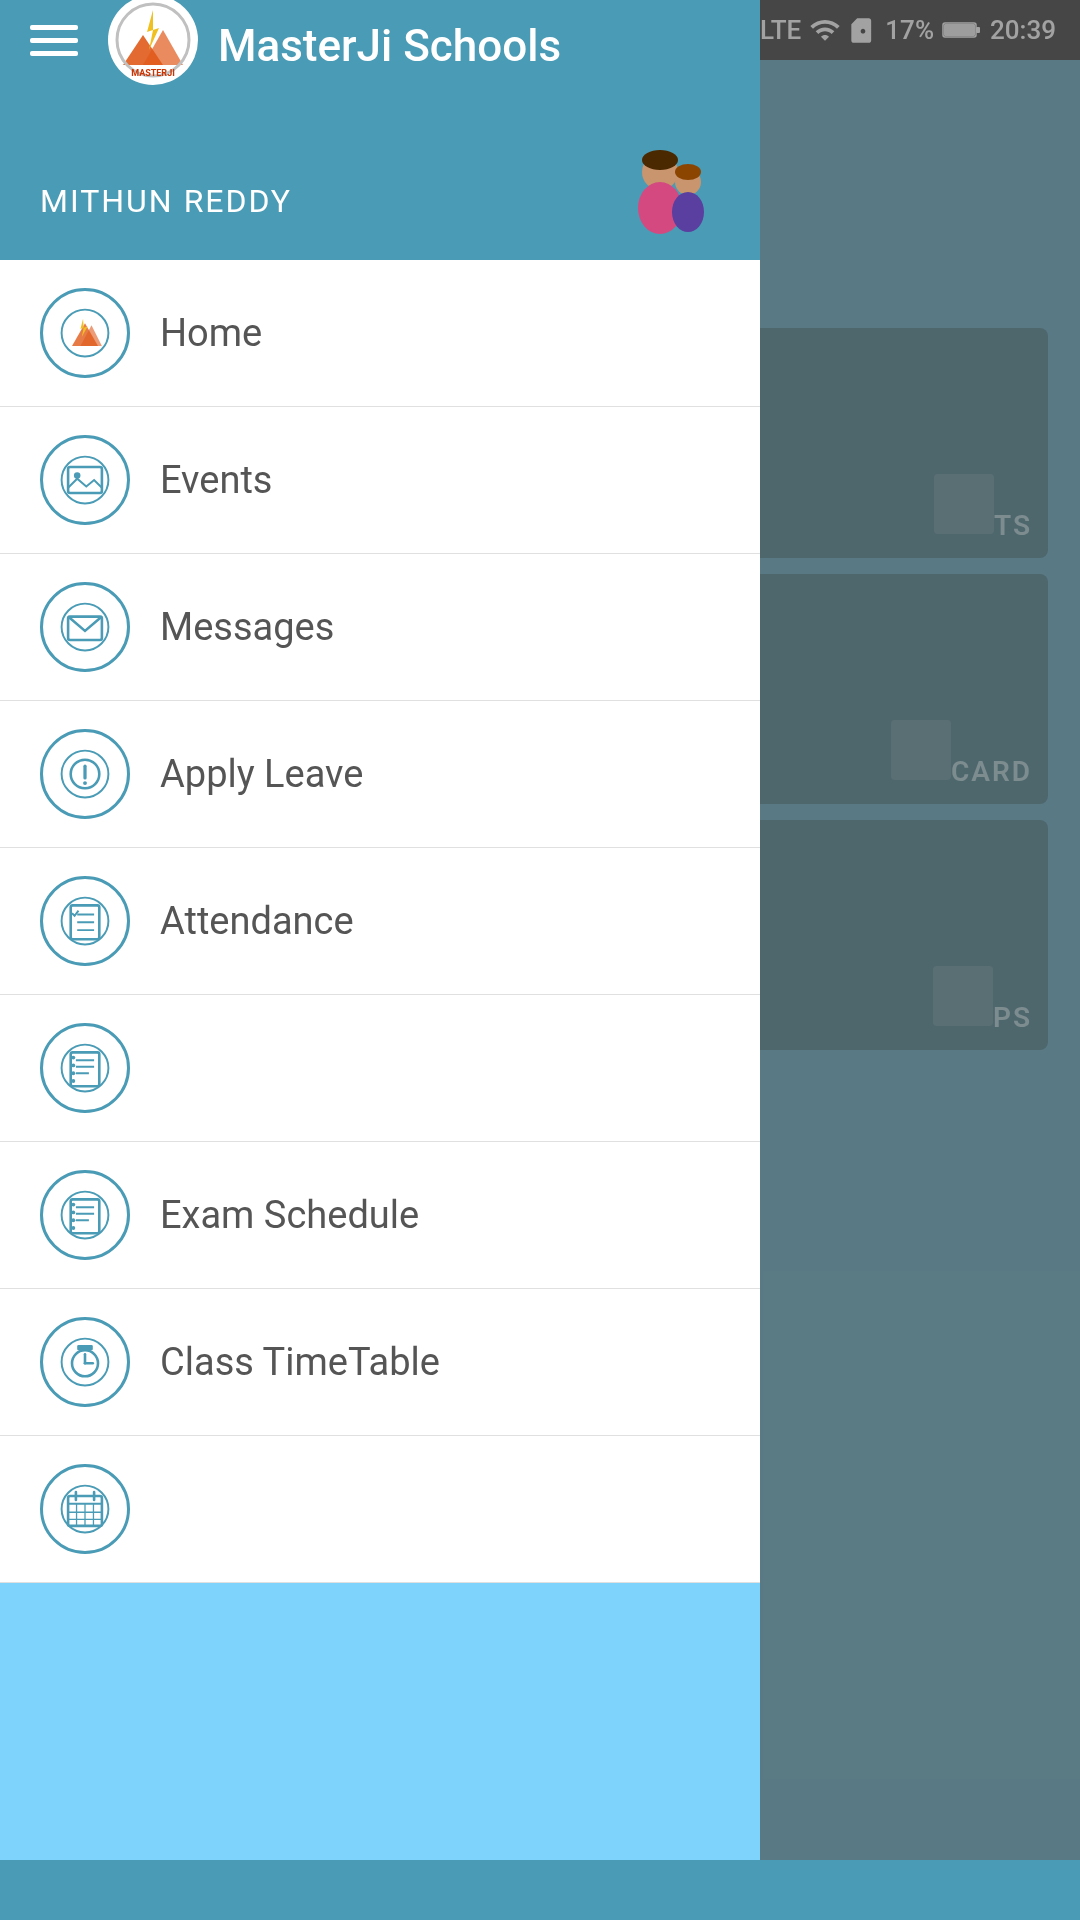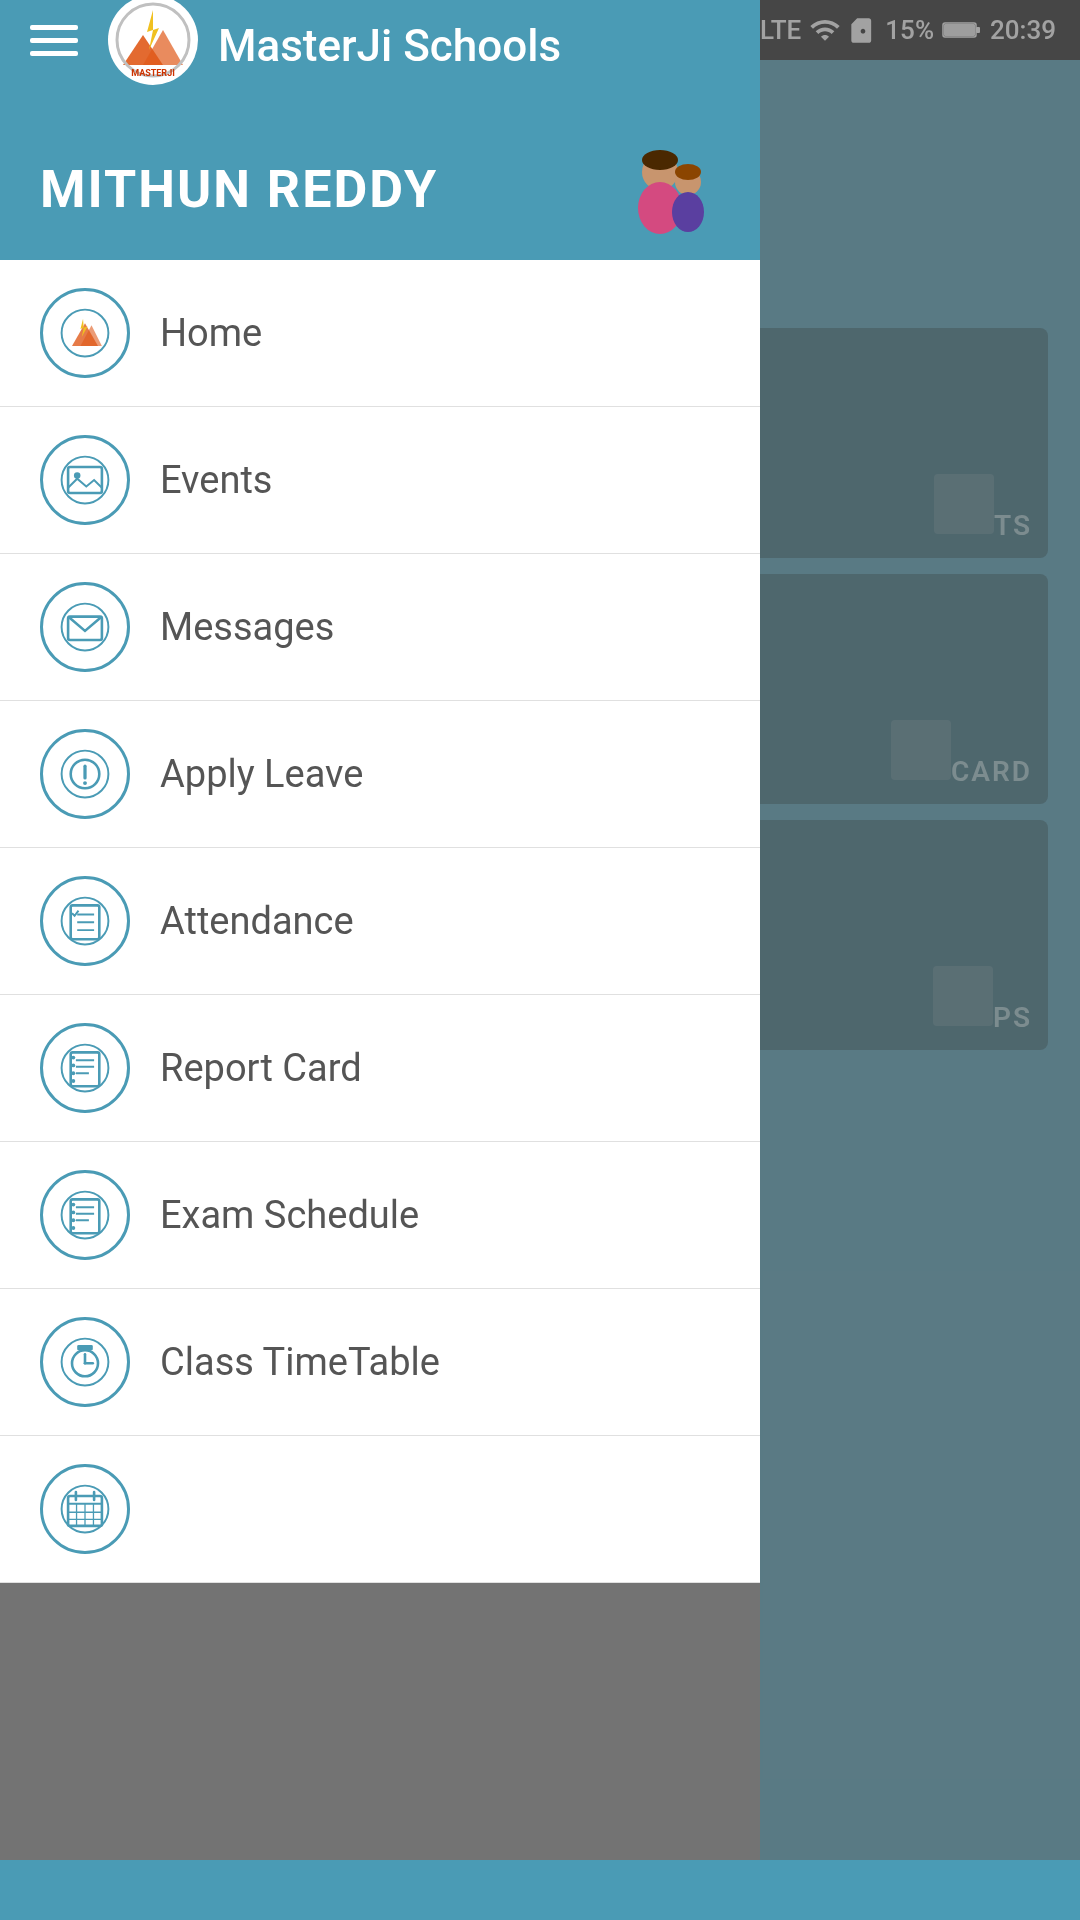--- a/index.html
+++ b/index.html
@@ -176,31 +176,31 @@
     .user-avatar {
       position: absolute;
       right: 40px;
       top: 140px;
       width: 110px;
       height: 110px;
     }
 
     .user-name {
       color: white;
-      font-size: 52px;
-      font-weight: 700;
+      font-size: 32px;
+      font-weight: 400;
       letter-spacing: 2px;
       padding-bottom: 10px;
     }
 
     
     .drawer-menu {
       flex: 1;
       overflow-y: auto;
-      background: #737373;
+      background: #7dd3fc;
     }
 
     .menu-item {
       display: flex;
       align-items: center;
       padding: 28px 40px;
       border-bottom: 1px solid #e0e0e0;
       cursor: pointer;
       background: white;
       gap: 30px;
@@ -253,21 +253,21 @@
     <span class="status-text">VoLTE</span>
 
     <svg width="32" height="32" viewBox="0 0 24 24" fill="white">
       <path d="M1 9l2 2c4.97-4.97 13.03-4.97 18 0l2-2C16.93 2.93 7.08 2.93 1 9zm8 8l3 3 3-3c-1.65-1.66-4.34-1.66-6 0zm-4-4l2 2c2.76-2.76 7.24-2.76 10 0l2-2C15.14 9.14 8.87 9.14 5 13z"></path>
     </svg>
 
     <svg width="28" height="28" viewBox="0 0 24 24" fill="white">
       <path d="M17 2H7L2 7v14c0 1.1.9 2 2 2h13c1.1 0 2-.9 2-2V4c0-1.1-.9-2-2-2zm-5 13c-1.1 0-2-.9-2-2s.9-2 2-2 2 .9 2 2-.9 2-2 2z"></path>
     </svg>
 
-    <span class="status-text">15%</span>
+    <span class="status-text">17%</span>
     <svg width="40" height="30" viewBox="0 0 40 24" fill="white">
       <rect x="1" y="5" width="33" height="14" rx="2" ry="2" stroke="white" stroke-width="1.5" fill="none"></rect>
       <rect x="34" y="9" width="4" height="6" rx="1" fill="white"></rect>
       <rect x="2" y="6" width="31" height="12" rx="1" fill="white" opacity="0.95"></rect>
     </svg>
     <span class="status-text">20:39</span>
   </div>
 </div>
 
 <div class="main-content">
@@ -418,21 +418,20 @@
           <line x1="26" y1="28" x2="54" y2="28" stroke="#4a9bb5" stroke-width="3"></line>
           <line x1="26" y1="38" x2="54" y2="38" stroke="#4a9bb5" stroke-width="3"></line>
           <line x1="26" y1="48" x2="46" y2="48" stroke="#4a9bb5" stroke-width="3"></line>
 
           <circle cx="22" cy="24" r="3" fill="#4a9bb5"></circle>
           <circle cx="22" cy="36" r="3" fill="#4a9bb5"></circle>
           <circle cx="22" cy="48" r="3" fill="#4a9bb5"></circle>
           <circle cx="22" cy="60" r="3" fill="#4a9bb5"></circle>
         </svg>
       </div>
-      <span class="menu-item-label">Report Card</span>
     </div>
 
     <div class="menu-item">
       <div class="menu-icon-circle">
         <svg width="52" height="52" viewBox="0 0 80 80">
           <circle cx="40" cy="40" r="36" fill="none" stroke="#4a9bb5" stroke-width="3"></circle>
           <rect x="18" y="16" width="44" height="52" rx="3" fill="none" stroke="#4a9bb5" stroke-width="4"></rect>
           <line x1="26" y1="28" x2="54" y2="28" stroke="#4a9bb5" stroke-width="3"></line>
           <line x1="26" y1="38" x2="54" y2="38" stroke="#4a9bb5" stroke-width="3"></line>
           <line x1="26" y1="48" x2="46" y2="48" stroke="#4a9bb5" stroke-width="3"></line>

